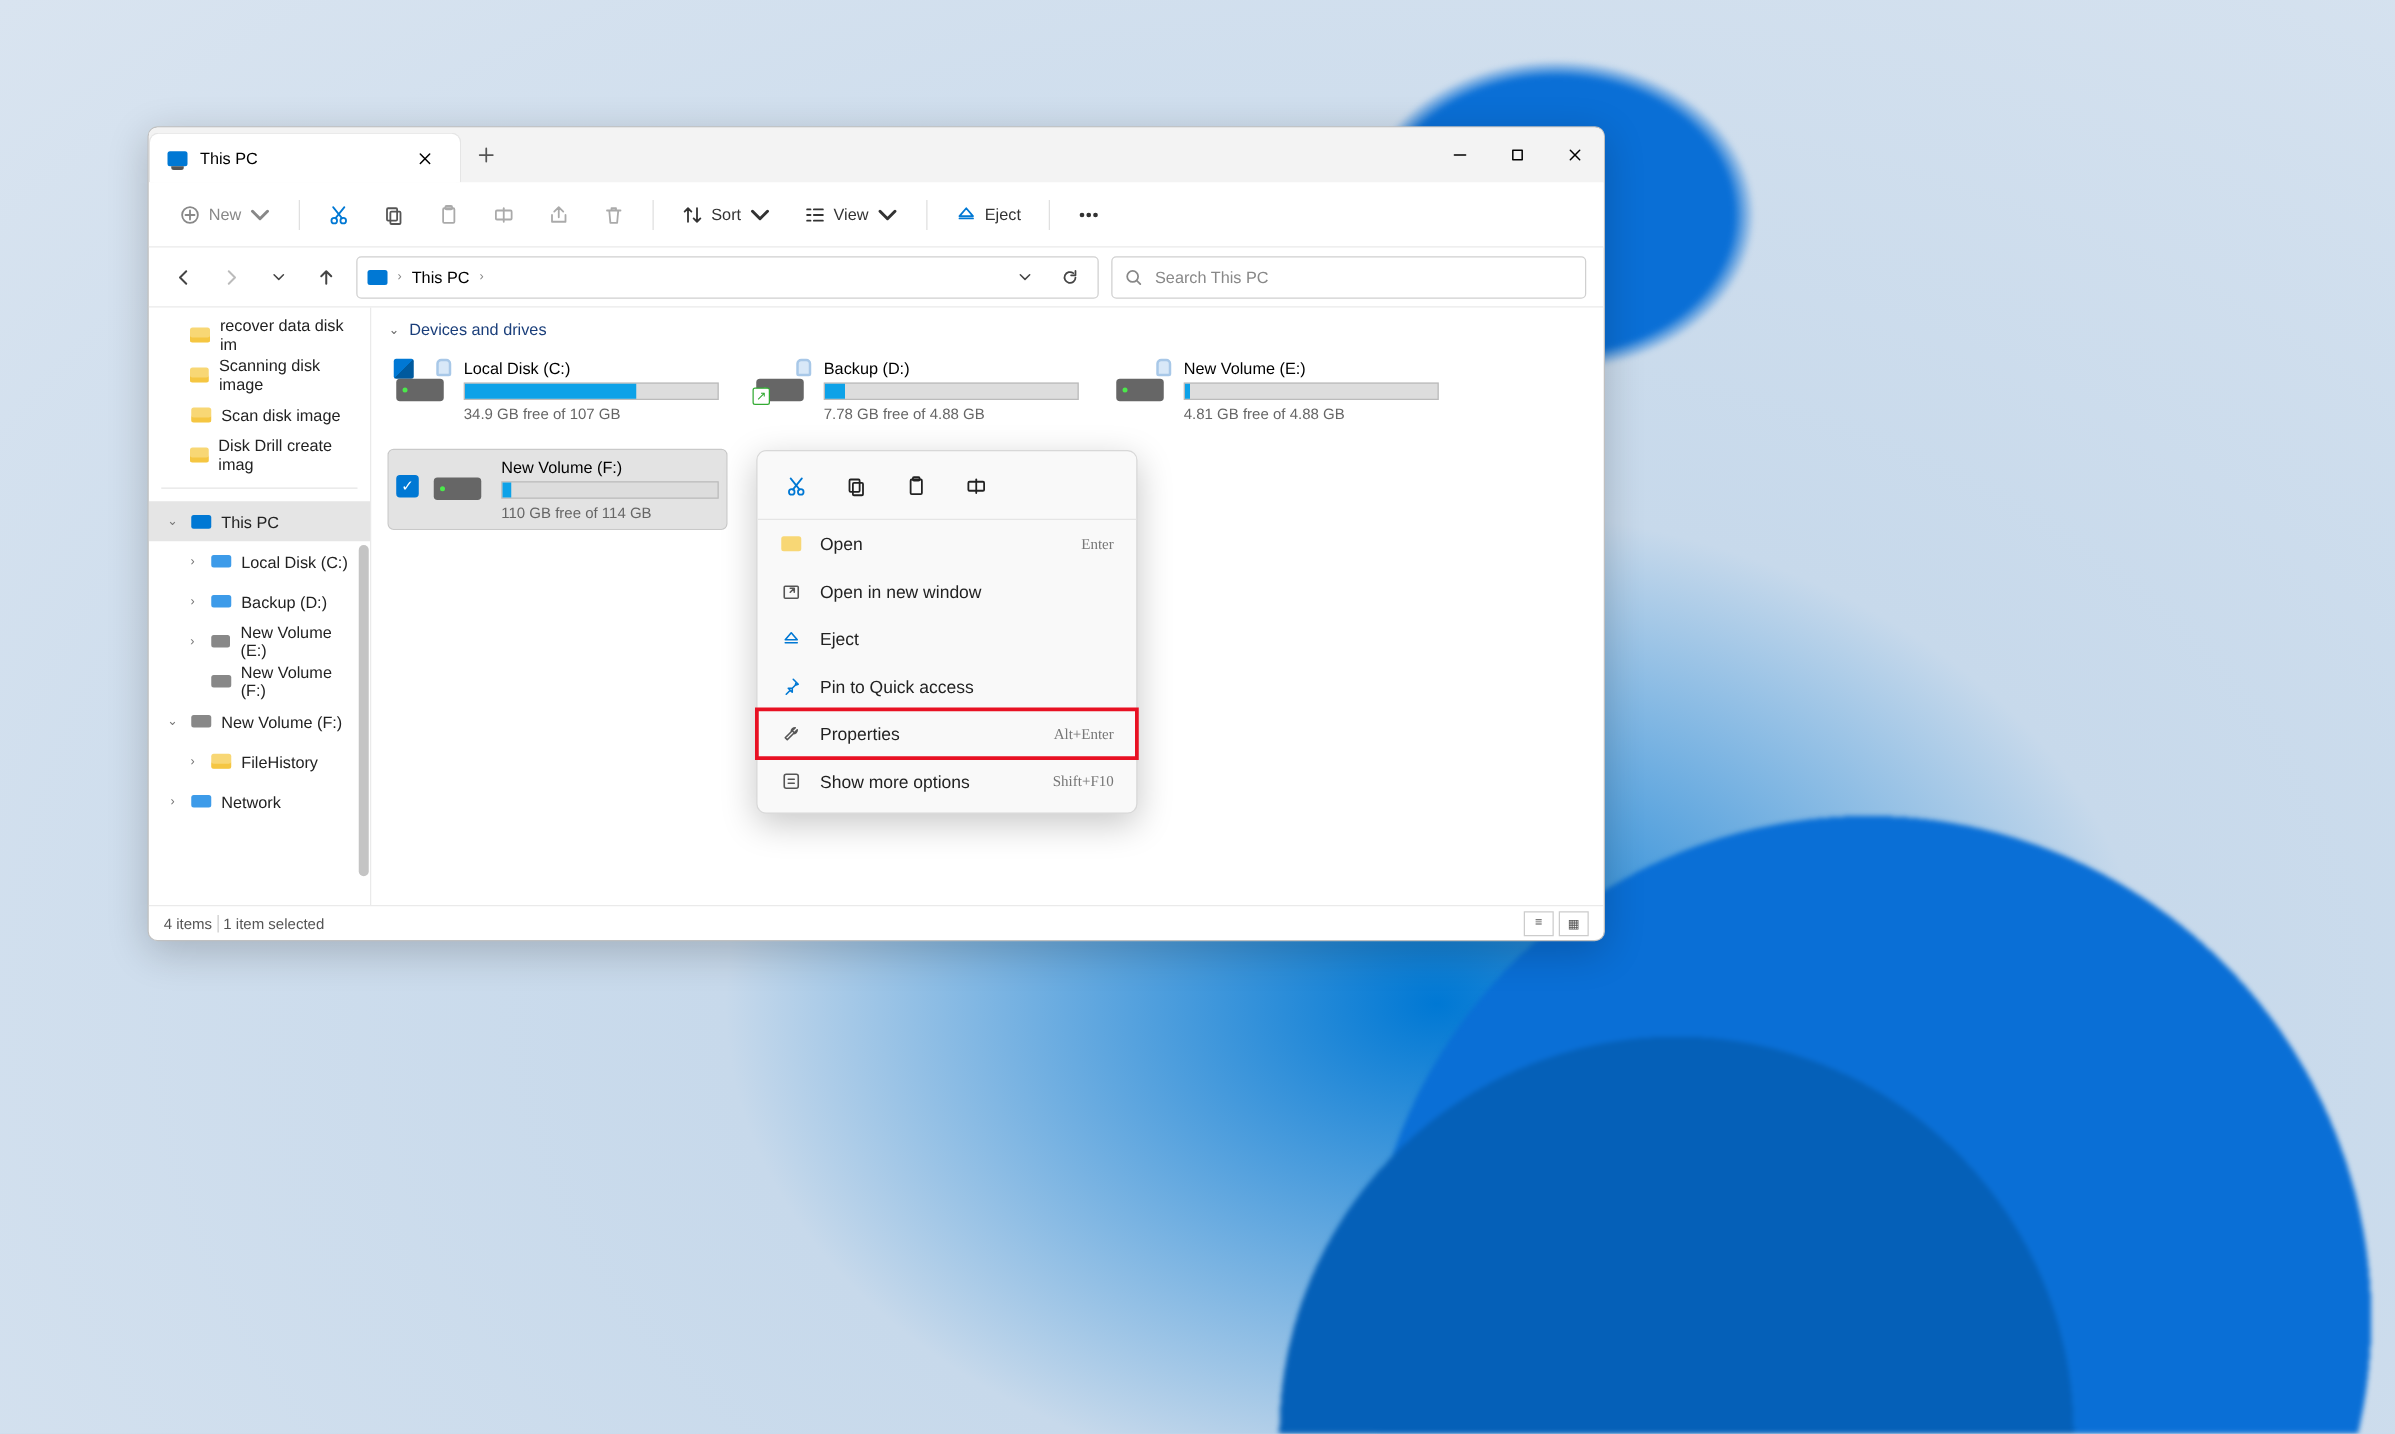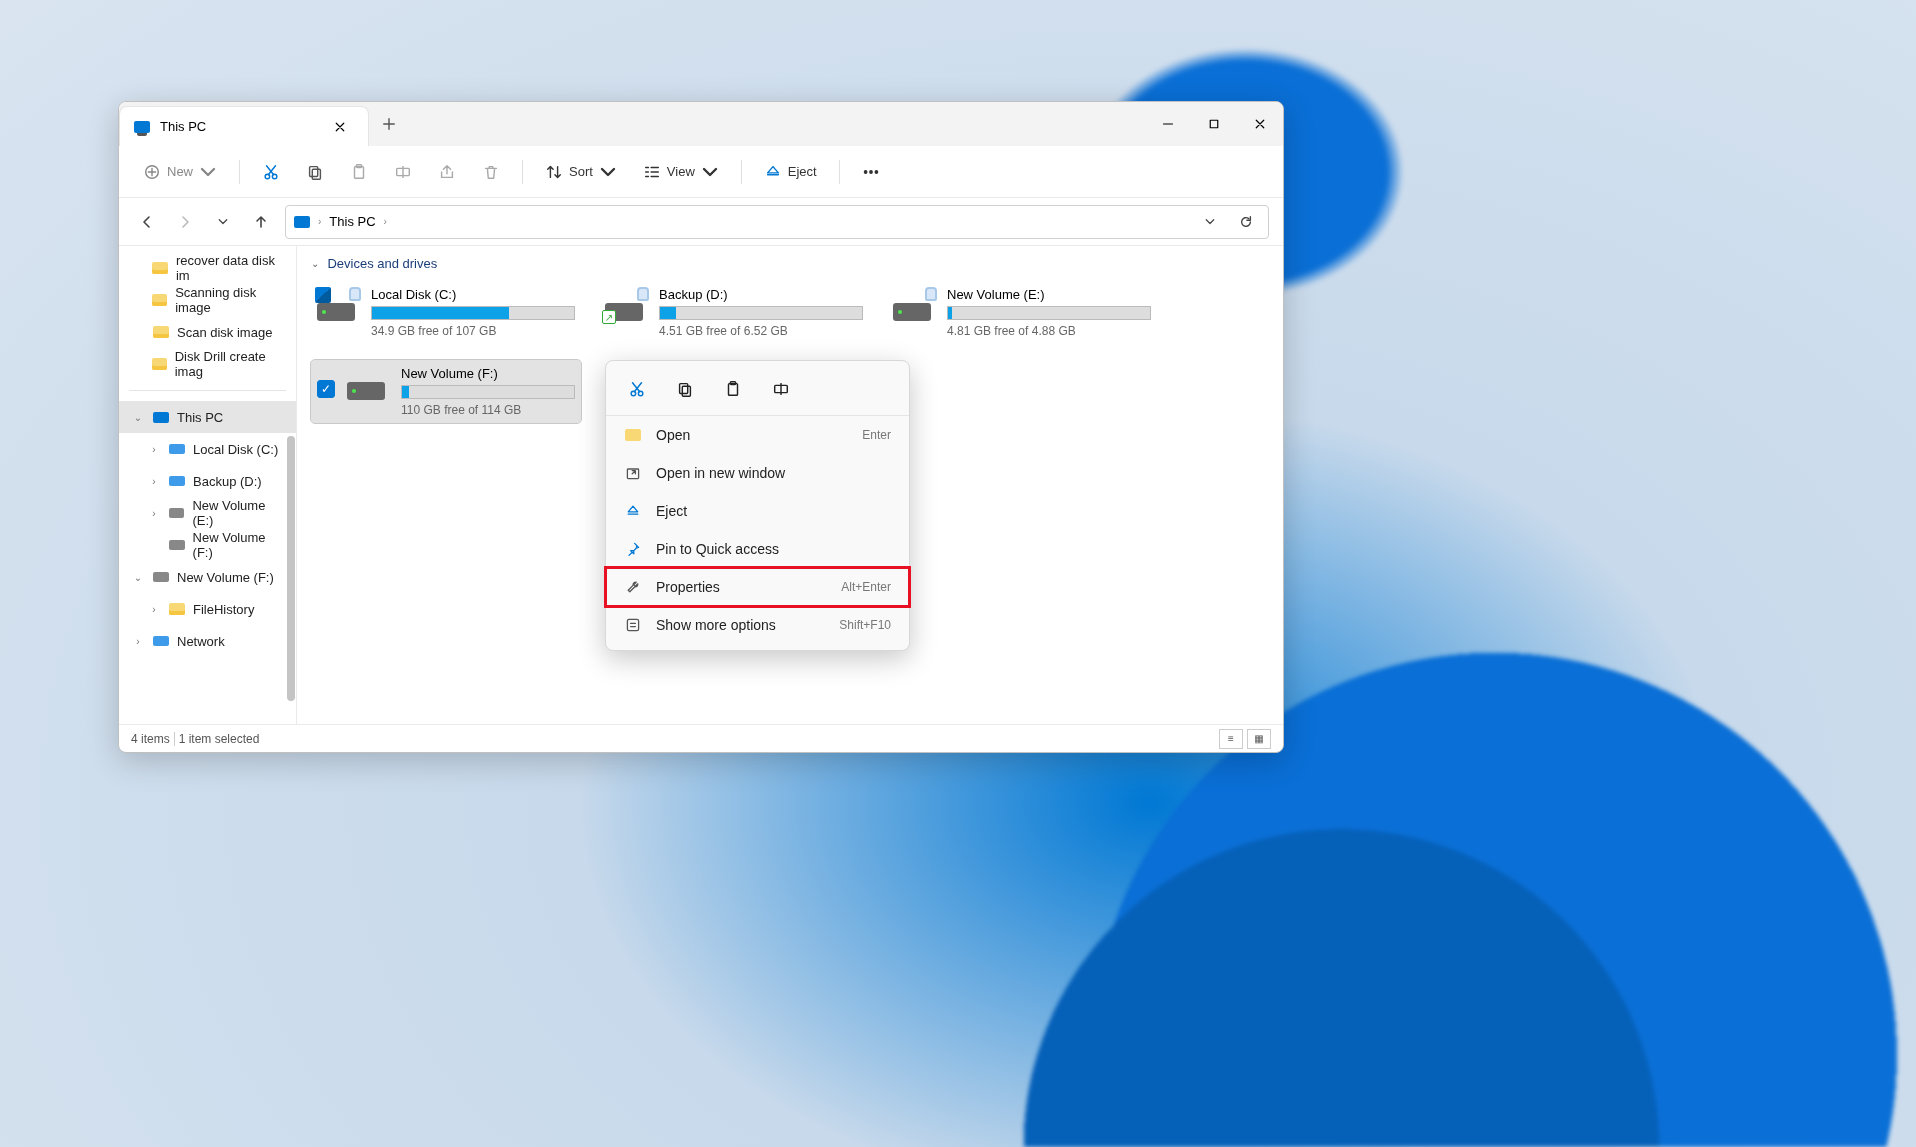--- a/index.html
+++ b/index.html
@@ -119,21 +119,21 @@
   padding:6px 0; font-size:14px; color:#222;
 }
 .ctx-icons { display:flex; gap:14px; padding:6px 14px 10px; border-bottom:1px solid #e5e5e5; }
 .ctx-icons .ib { width:34px; height:32px; display:flex; align-items:center; justify-content:center; border-radius:4px; cursor:pointer; }
 .ctx-item {
   display:flex; align-items:center; gap:14px; height:38px; padding:0 18px; cursor:pointer;
 }
 .ctx-item.highlighted { outline:3px solid #e81123; outline-offset:-1px; }
 .ctx-item .ico { width:18px; height:18px; display:flex; align-items:center; justify-content:center; color:#555; }
 .ctx-item .label { flex:1; }
-.ctx-item .short { color:#777; font-size:12px; }
+.ctx-item .short { color:#777; font-size:12px;font-family:Liberation Serif, serif; }
 svg { stroke:currentColor; fill:none; stroke-width:1.6; stroke-linecap:round; stroke-linejoin:round; }
 </style>
 </head>
 <body>
 
 <div class="swirl"></div>
 
 <div class="window">
 
   <div class="titlebar">
@@ -284,20 +284,27 @@
           <svg viewBox="0 0 16 16" width="12" height="12">
             <path d="M3 5l5 5 5-5"></path>
           </svg>
         </span>
       <span class="navbtn">
           <svg viewBox="0 0 16 16" width="14" height="14">
             <path d="M13 8a5 5 0 1 1-2-4M13 2v4h-4"></path>
           </svg>
         </span>
     </div>
+    <div class="searchbox">
+      <svg viewBox="0 0 16 16" width="14" height="14">
+          <circle cx="7" cy="7" r="5"></circle>
+          <path d="M11 11l3 3"></path>
+        </svg>
+      <span>Search This PC</span>
+    </div>
   </div>
 
   <div class="body">
     <div class="nav">
       <div class="nav-group">
         <div class="nav-item">
             <span class="exp"></span>
             <span class="folder-icon"></span>
             <span>recover data disk im</span>
           </div>
@@ -393,21 +400,21 @@
       <span class="lock"></span>
       <span class="body"></span>
               <span class="led"></span>
       <span class="share">↗</span>
     </div>
     <div class="drive-info">
       <span class="drive-name">Backup (D:)</span>
       <div class="drive-bar">
                 <div class="fill" style="width:8%"></div>
               </div>
-      <span class="drive-free">4.51 GB free of 6.52 GB</span>
+      <span class="drive-free">7.78 GB free of 4.88 GB</span>
     </div>
           </div>
           <div class="drive">
 
     <div class="drive-icon-lg">
 
       <span class="lock"></span>
       <span class="body"></span>
               <span class="led"></span>
 

